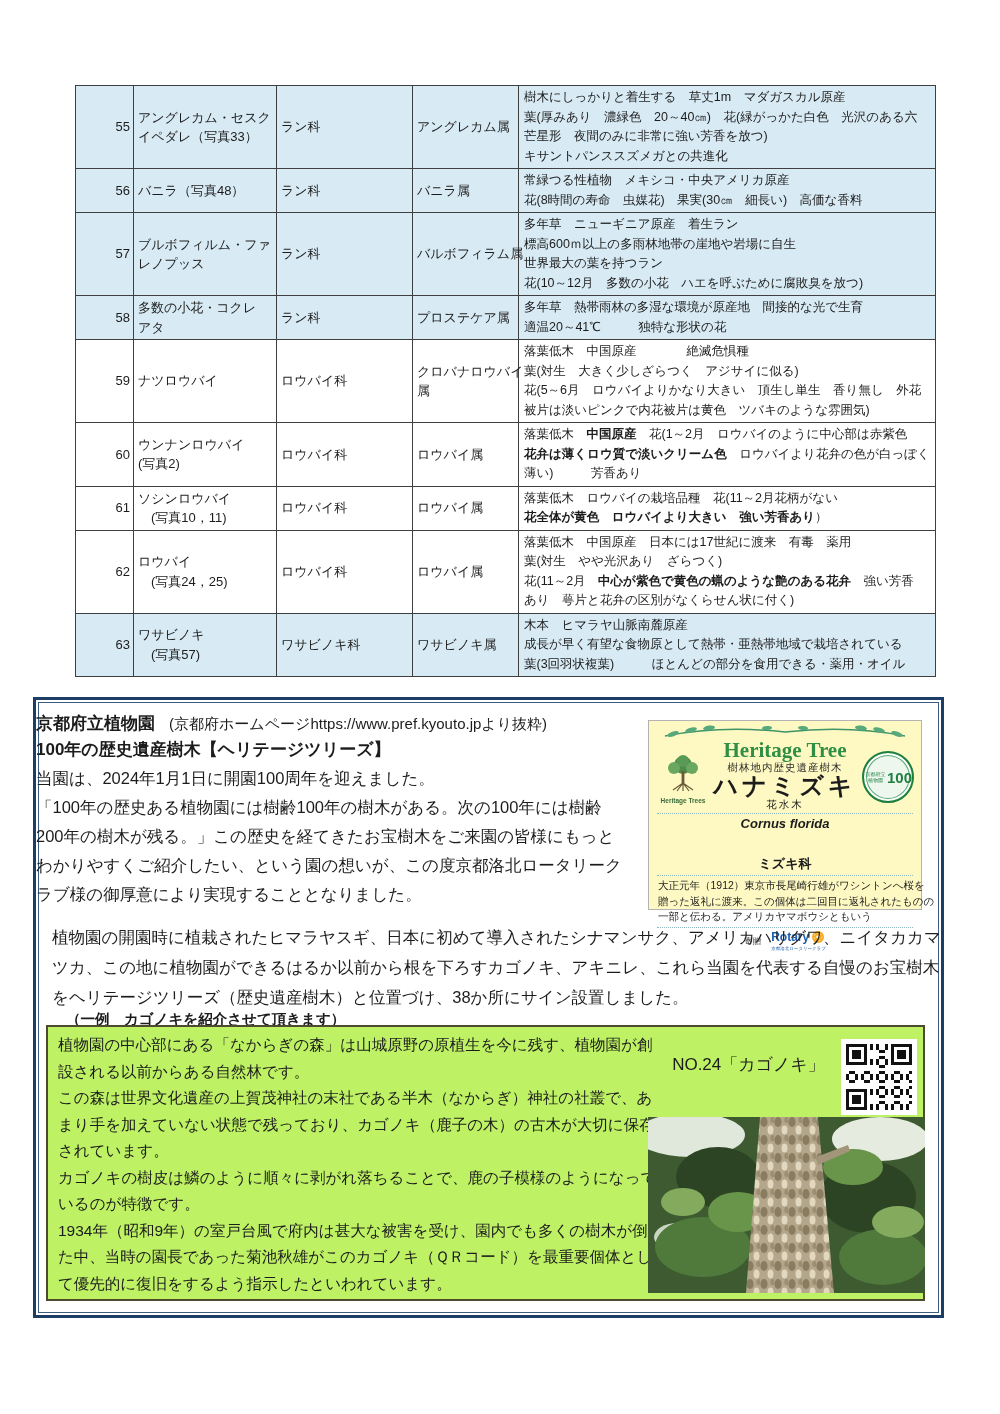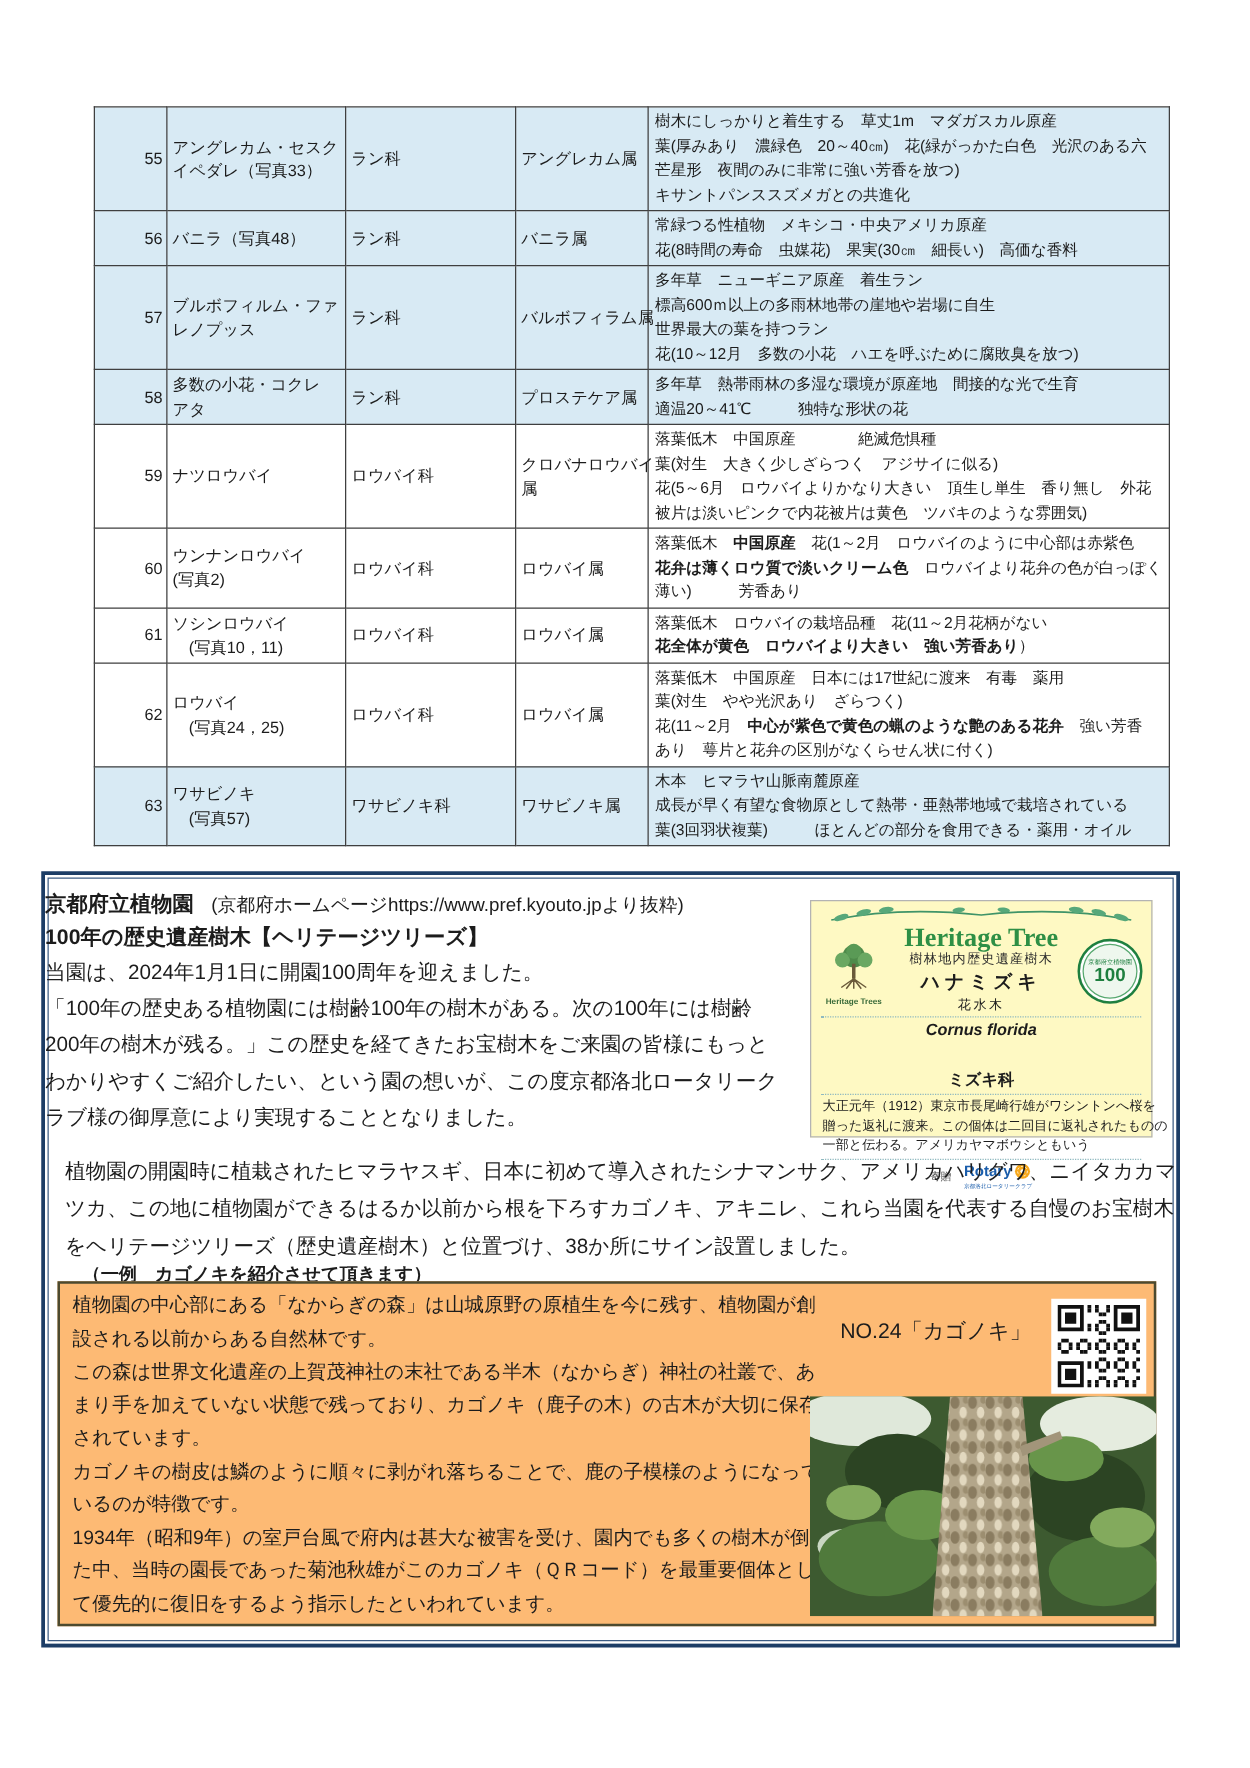--- a/index.html
+++ b/index.html
@@ -27,44 +27,44 @@
   .para2{position:absolute;left:16px;top:222px;width:878px;}
   .para2 .ln{font-size:16.5px;line-height:30px;}
   .example-note{position:absolute;left:30px;top:310px;font-weight:bold;font-size:14.5px;white-space:nowrap;}
 
   
   .heritage-card{position:absolute;left:612px;top:20px;width:272px;height:188px;background:#fef9c3;
                  border:1px solid #b3b3b3;text-align:center;}
   .card-flourish{display:block;margin:2px auto 0;}
   .card-title{font-family:"Liberation Serif",serif;font-weight:bold;font-size:21px;color:#2e8f45;line-height:22px;margin-top:-4px;}
   .card-sub{font-size:10.5px;color:#2c2c2c;letter-spacing:1px;line-height:13px;}
-  .card-name{font-size:15px;font-weight:bold;line-height:24px;letter-spacing:4px;}
+  .card-name{font-size:24px;font-weight:bold;line-height:24px;letter-spacing:4px;}
   .card-kanji{font-size:10.5px;line-height:12px;letter-spacing:2px;}
   .card-logo{position:absolute;left:5px;top:32px;width:58px;}
   .card-logo-caption{font-size:6.5px;font-weight:bold;color:#3a6b3a;line-height:7px;}
   .card-badge{position:absolute;right:7px;top:30px;width:48px;height:48px;border-radius:50%;
               border:2px solid #1e7f3f;box-shadow:inset 0 0 0 2px #fff,inset 0 0 0 3px #57a86f;
-              background:#eef7ee;display:flex;flex-direction:column;align-items:center;justify-content:center;}
+              background:#eef7ee;display:flex;flex-direction:row;align-items:center;justify-content:center;}
   .badge-label{font-size:5px;color:#1e7f3f;line-height:6px;}
   .badge-number{font-size:15px;font-weight:bold;color:#1e7f3f;line-height:15px;}
   .sci-row{margin:3px 8px 0;border-top:1px dotted #8fb9c0;border-bottom:1px dotted #8fb9c0;
            display:flex;justify-content:center;gap:24px;padding:2px 0;flex-direction:column;}
   .sci-name{font-style:italic;font-weight:bold;font-size:13px;}
   .sci-family{font-size:13px;font-weight:bold;}
   .card-desc{padding:2px 9px 0;text-align:left;}
   .card-desc .ln{font-size:10.5px;line-height:15.5px;white-space:nowrap;}
   .donor-row{margin-top:2px;border-top:1px dotted #8fb9c0;margin-left:8px;margin-right:8px;
              display:flex;align-items:center;justify-content:center;gap:10px;padding-top:2px;}
   .donor-label{font-size:8.5px;color:#444;}
   .rotary-wrap{display:flex;flex-direction:column;align-items:flex-start;line-height:10px;}
   .rotary-text{color:#1a5dab;font-weight:bold;font-size:12px;display:flex;align-items:center;gap:2px;}
   .rotary-sub{font-size:4.5px;color:#1a5dab;}
 
   
-  .yellow-box{position:absolute;left:10px;top:325px;width:875px;height:272px;background:#fdba74;border:2px solid #4c4a2f;}
+  .yellow-box{position:absolute;left:10px;top:325px;width:875px;height:272px;background:#bef264;border:2px solid #4c4a2f;}
   .yellow-text{position:absolute;left:10px;top:5px;width:592px;}
   .yellow-text .ln{font-size:15.5px;line-height:26.5px;}
   .no-label{position:absolute;left:598px;top:26px;width:205px;text-align:center;font-weight:normal;font-size:17px;white-space:nowrap;}
   .qr-card{position:absolute;right:6px;top:12px;width:76px;height:76px;background:#fff;padding:5px;box-sizing:border-box;}
   .tree-photo{position:absolute;left:600px;top:90px;width:277px;height:176px;}
 </style>
 </head>
 <body>
 
 <div class="page">

